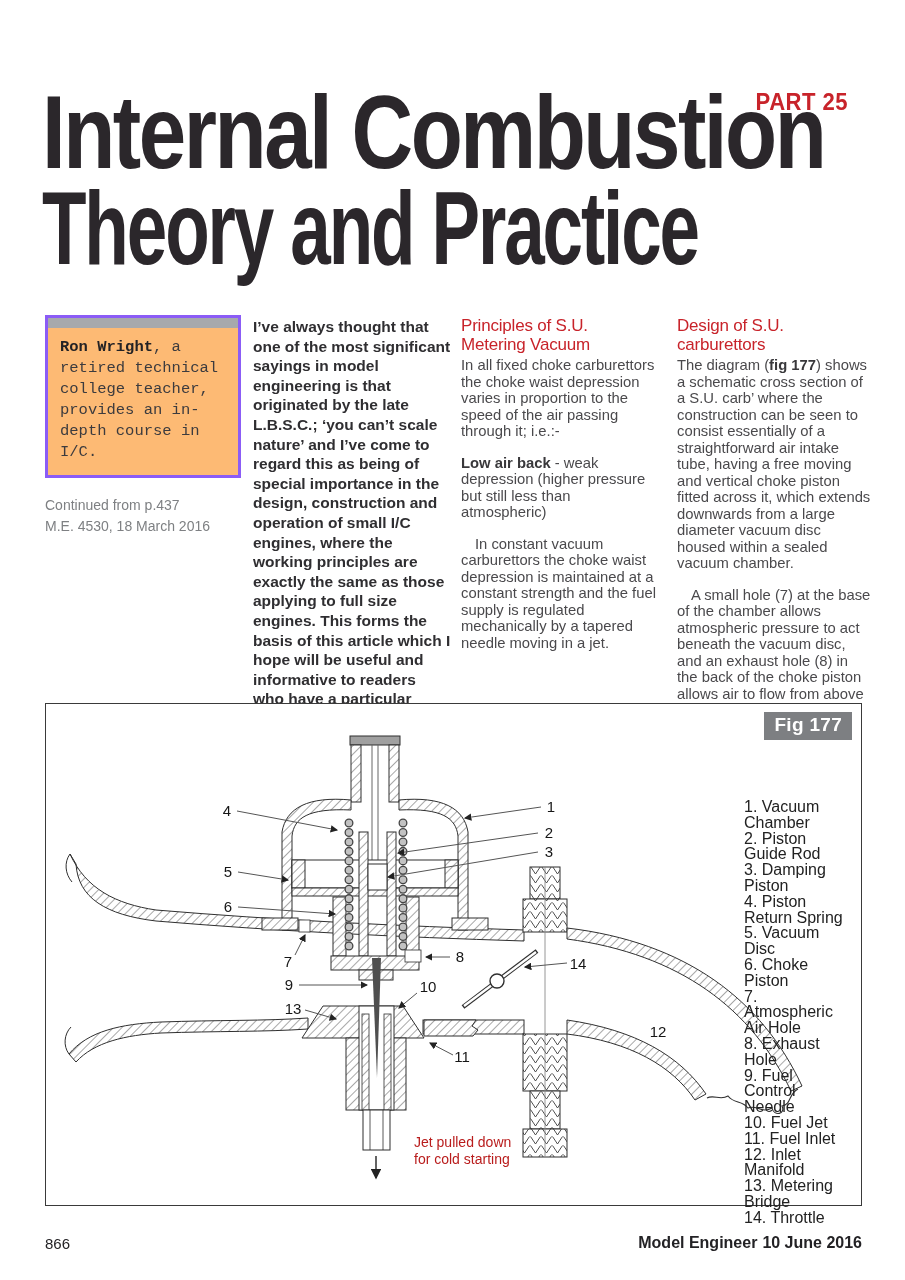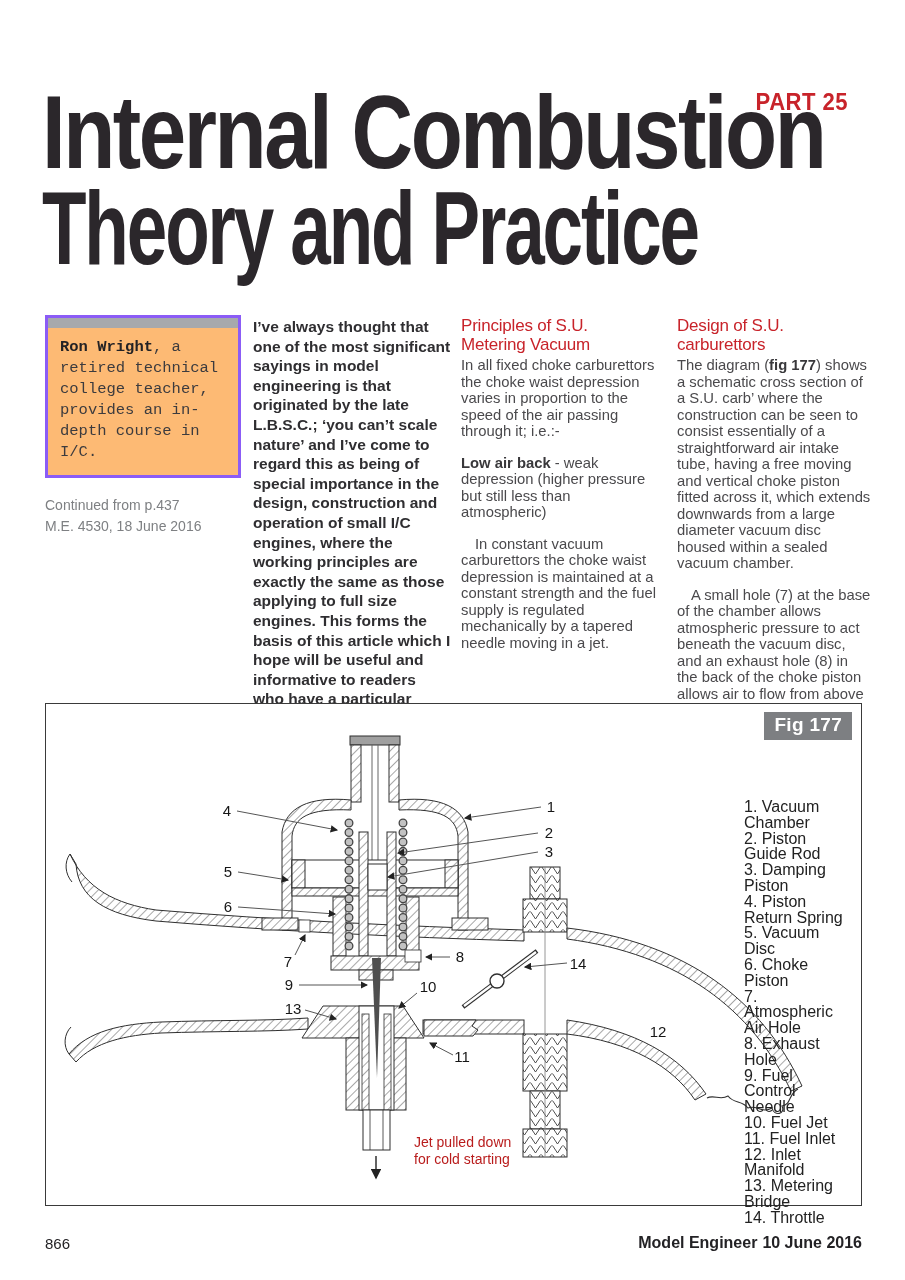--- a/index.html
+++ b/index.html
@@ -60,21 +60,21 @@
 
   <div class="col col-1">
     <div class="author-box">
       <div class="author-bar"></div>
       <div class="author-text">
         <b>Ron Wright</b><span>, a retired technical college teacher, provides an in-depth course in I/C.</span>
       </div>
     </div>
     <div class="continued">
       <span>Continued from p.437</span><br>
-      <span>M.E. 4530, 18 June 2016</span>
+      <span>M.E. 4530, 18 March 2016</span>
     </div>
   </div>
 
   <div class="col col-2">
     <p class="intro">I’ve always thought that one of the most significant sayings in model engineering is that originated by the late L.B.S.C.; ‘you can’t scale nature’ and I’ve come to regard this as being of special importance in the design, construction and operation of small I/C engines, where the working principles are exactly the same as those applying to full size engines. This forms the basis of this article which I hope will be useful and informative to readers who have a particular interest in I/C, especially those just starting out in our hobby.</p>
   </div>
 
   <div class="col col-3">
     <h3 class="redhead">
       <span>Principles of S.U.</span><br>

